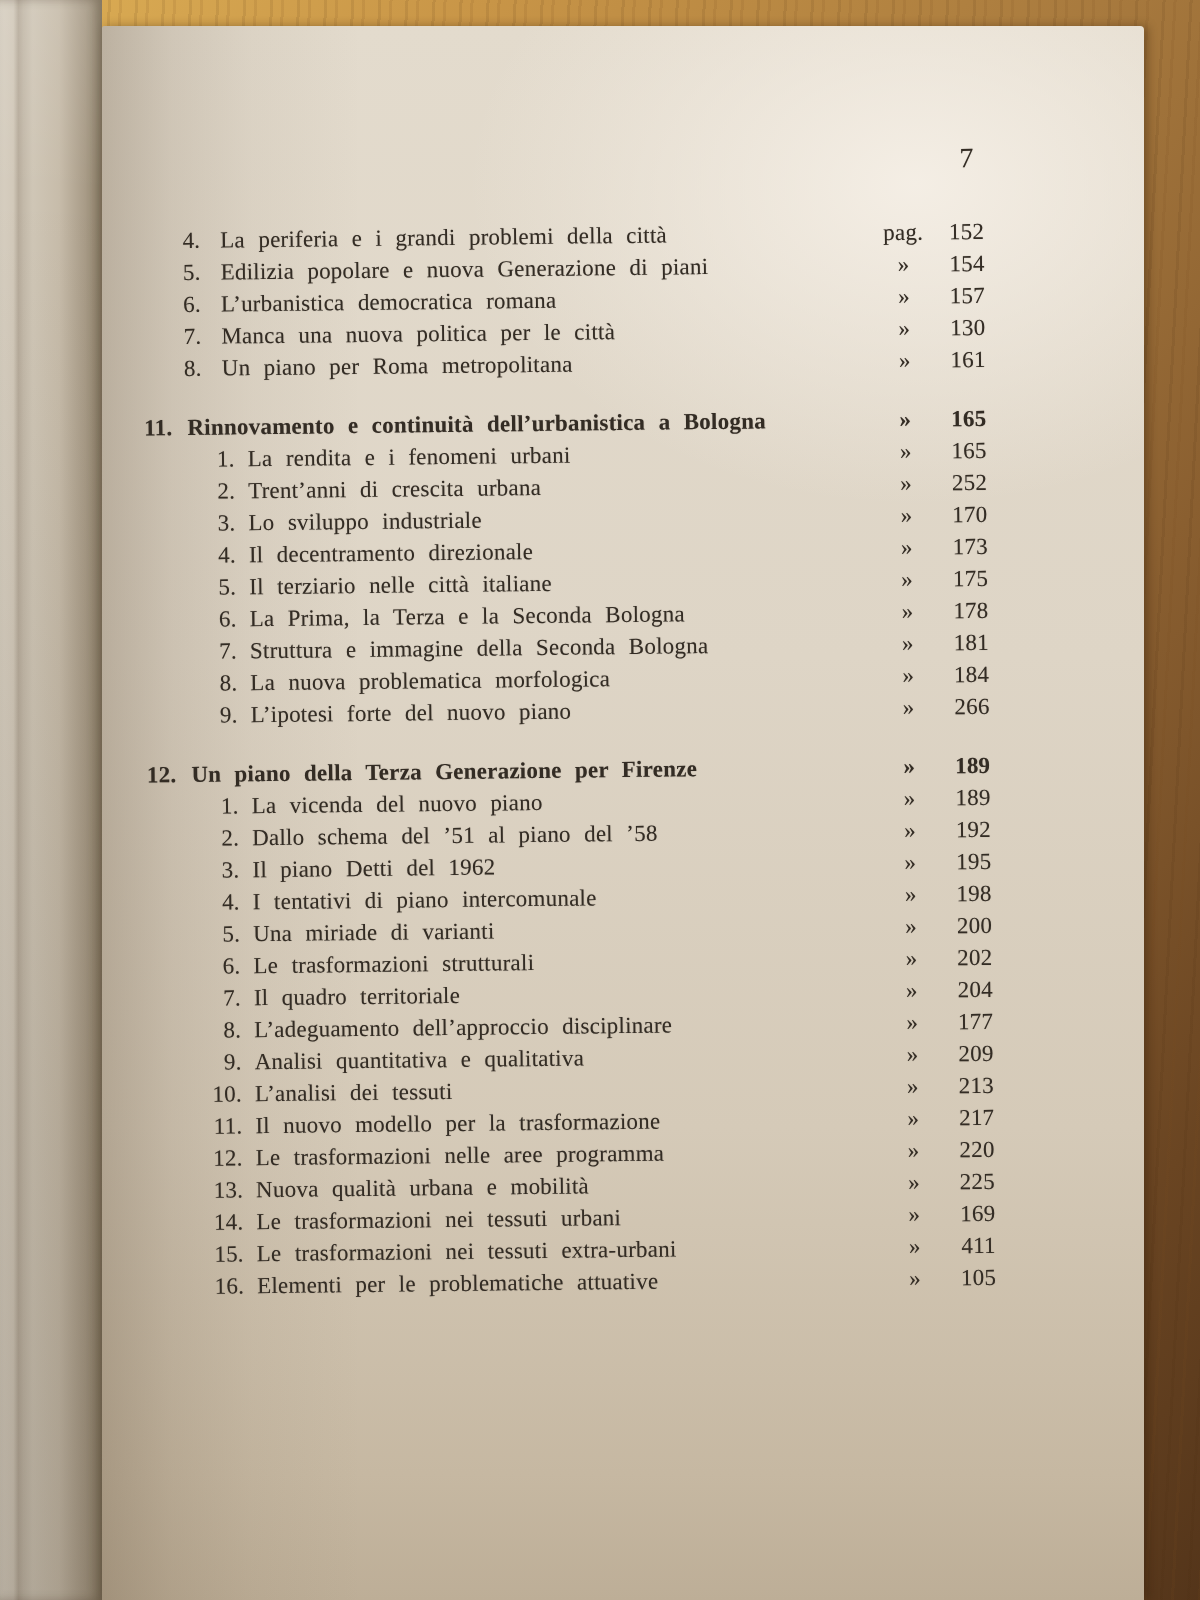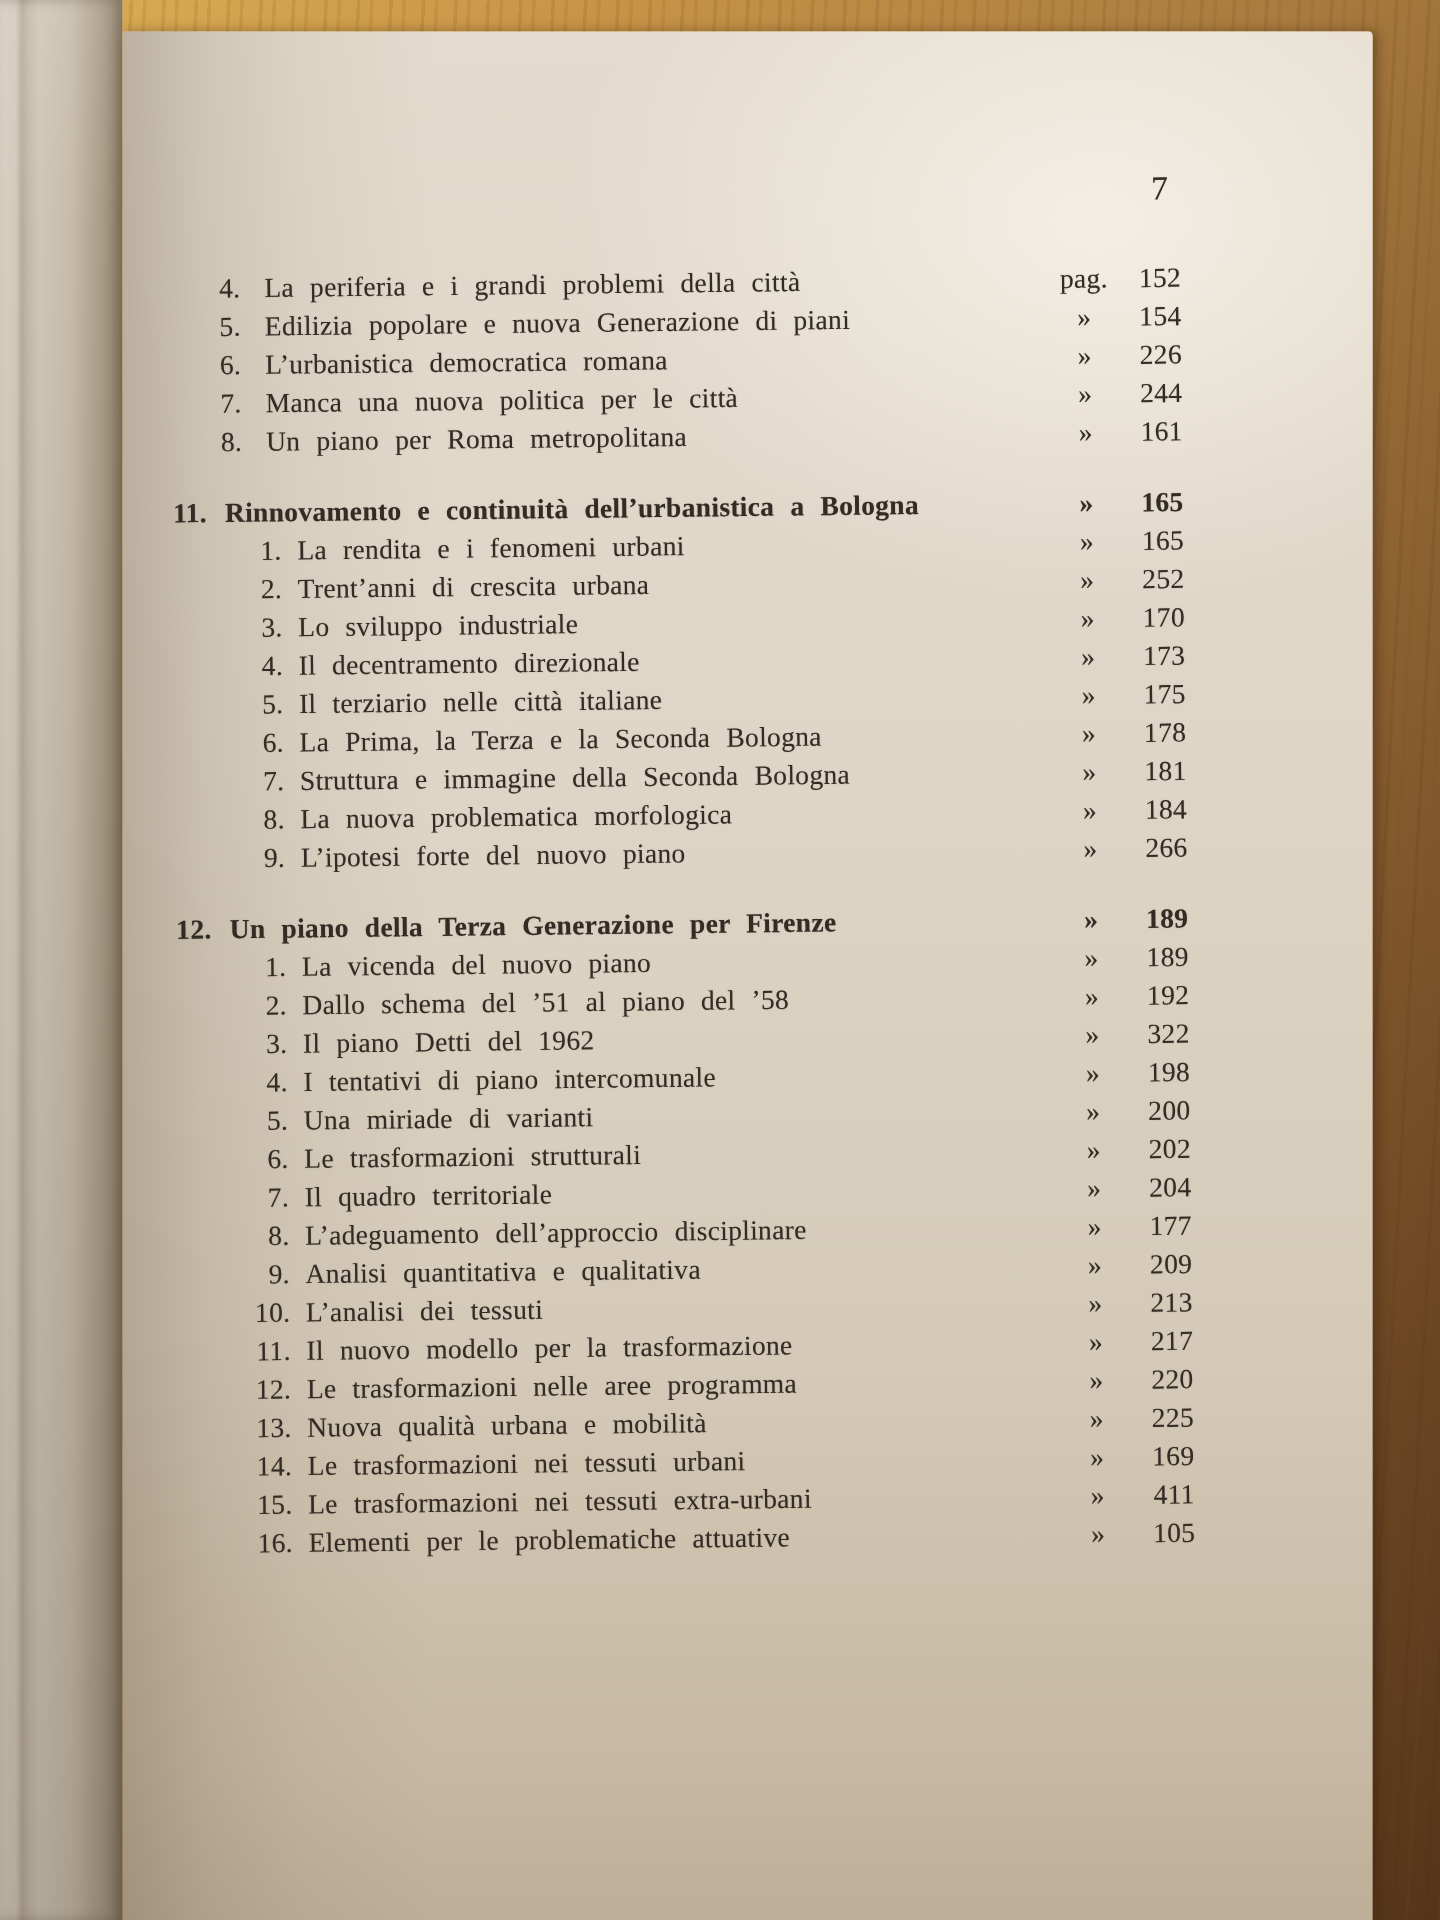--- a/index.html
+++ b/index.html
@@ -118,29 +118,29 @@
       <span class="ref">
         <span class="mark">»</span>
         <span class="pg">154</span>
       </span>
     </div>
             <div class="row item top">
       <span class="num">6.</span>
       <span class="title">L’urbanistica democratica romana</span>
       <span class="ref">
         <span class="mark">»</span>
-        <span class="pg">226</span>
+        <span class="pg">157</span>
       </span>
     </div>
             <div class="row item top">
       <span class="num">7.</span>
       <span class="title">Manca una nuova politica per le città</span>
       <span class="ref">
         <span class="mark">»</span>
-        <span class="pg">244</span>
+        <span class="pg">130</span>
       </span>
     </div>
             <div class="row item top">
       <span class="num">8.</span>
       <span class="title">Un piano per Roma metropolitana</span>
       <span class="ref">
         <span class="mark">»</span>
         <span class="pg">161</span>
       </span>
     </div>
@@ -254,21 +254,21 @@
       <span class="ref">
         <span class="mark">»</span>
         <span class="pg">192</span>
       </span>
     </div>
             <div class="row item sub">
       <span class="num">3.</span>
       <span class="title">Il piano Detti del 1962</span>
       <span class="ref">
         <span class="mark">»</span>
-        <span class="pg">322</span>
+        <span class="pg">195</span>
       </span>
     </div>
             <div class="row item sub">
       <span class="num">4.</span>
       <span class="title">I tentativi di piano intercomunale</span>
       <span class="ref">
         <span class="mark">»</span>
         <span class="pg">198</span>
       </span>
     </div>

